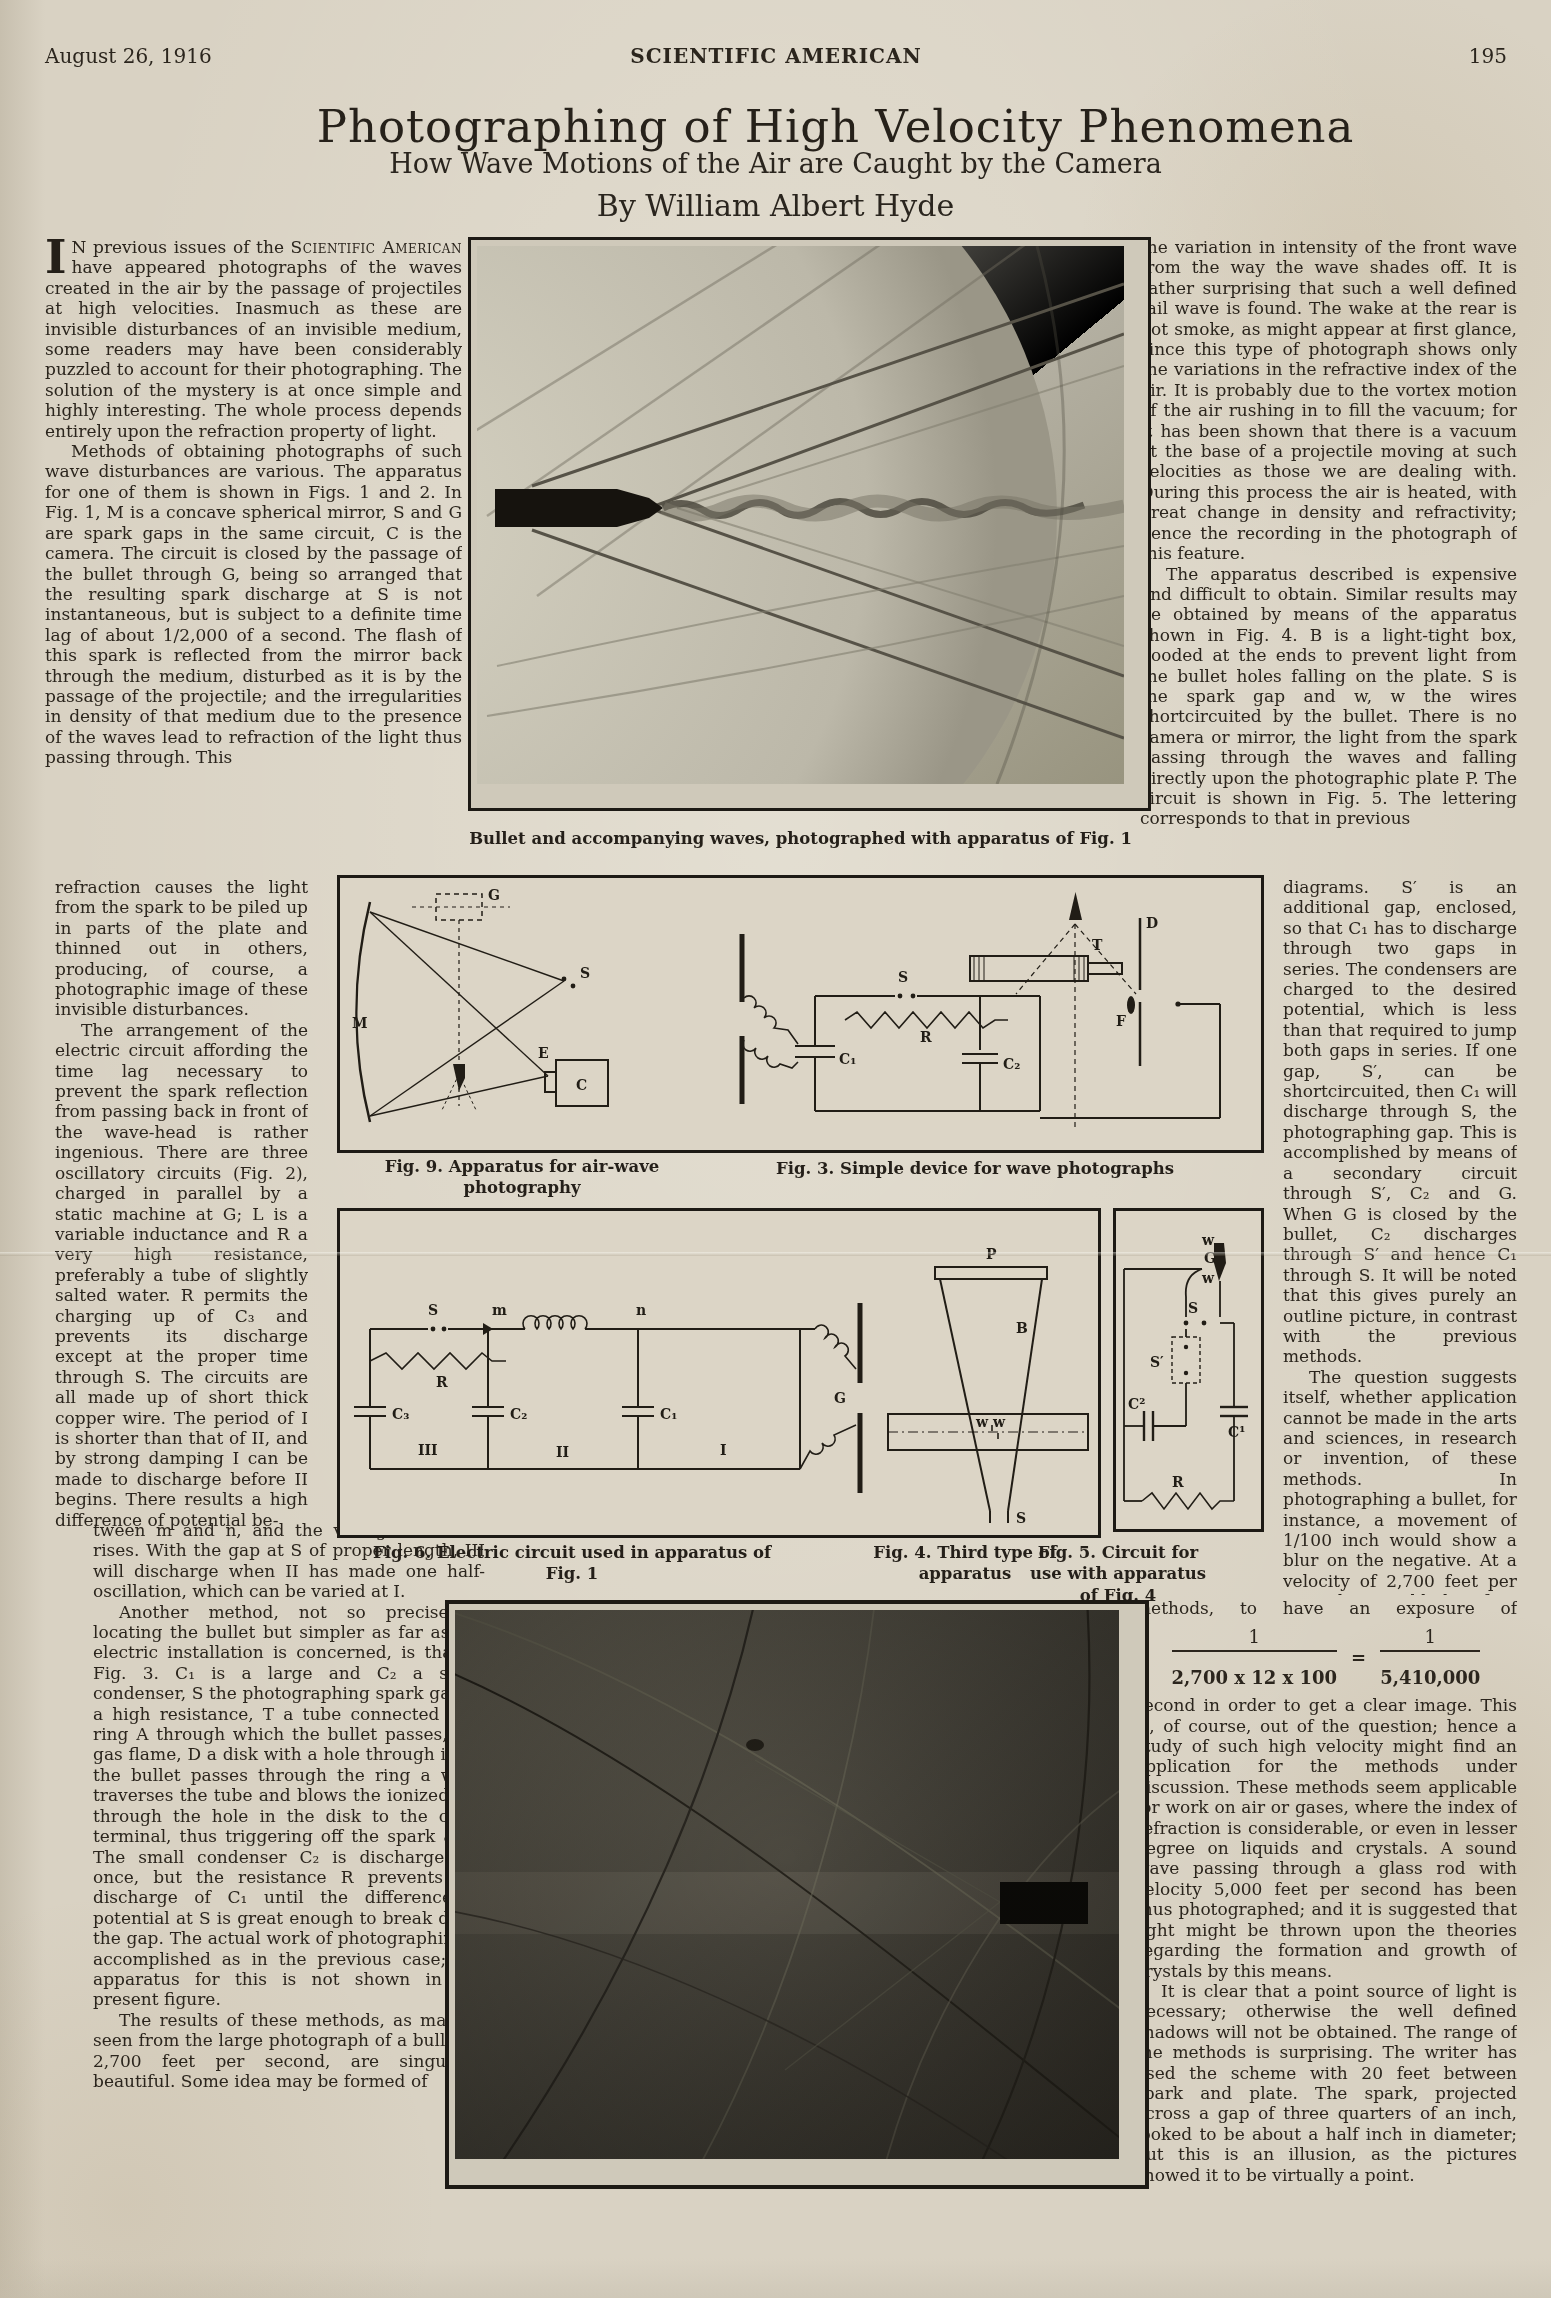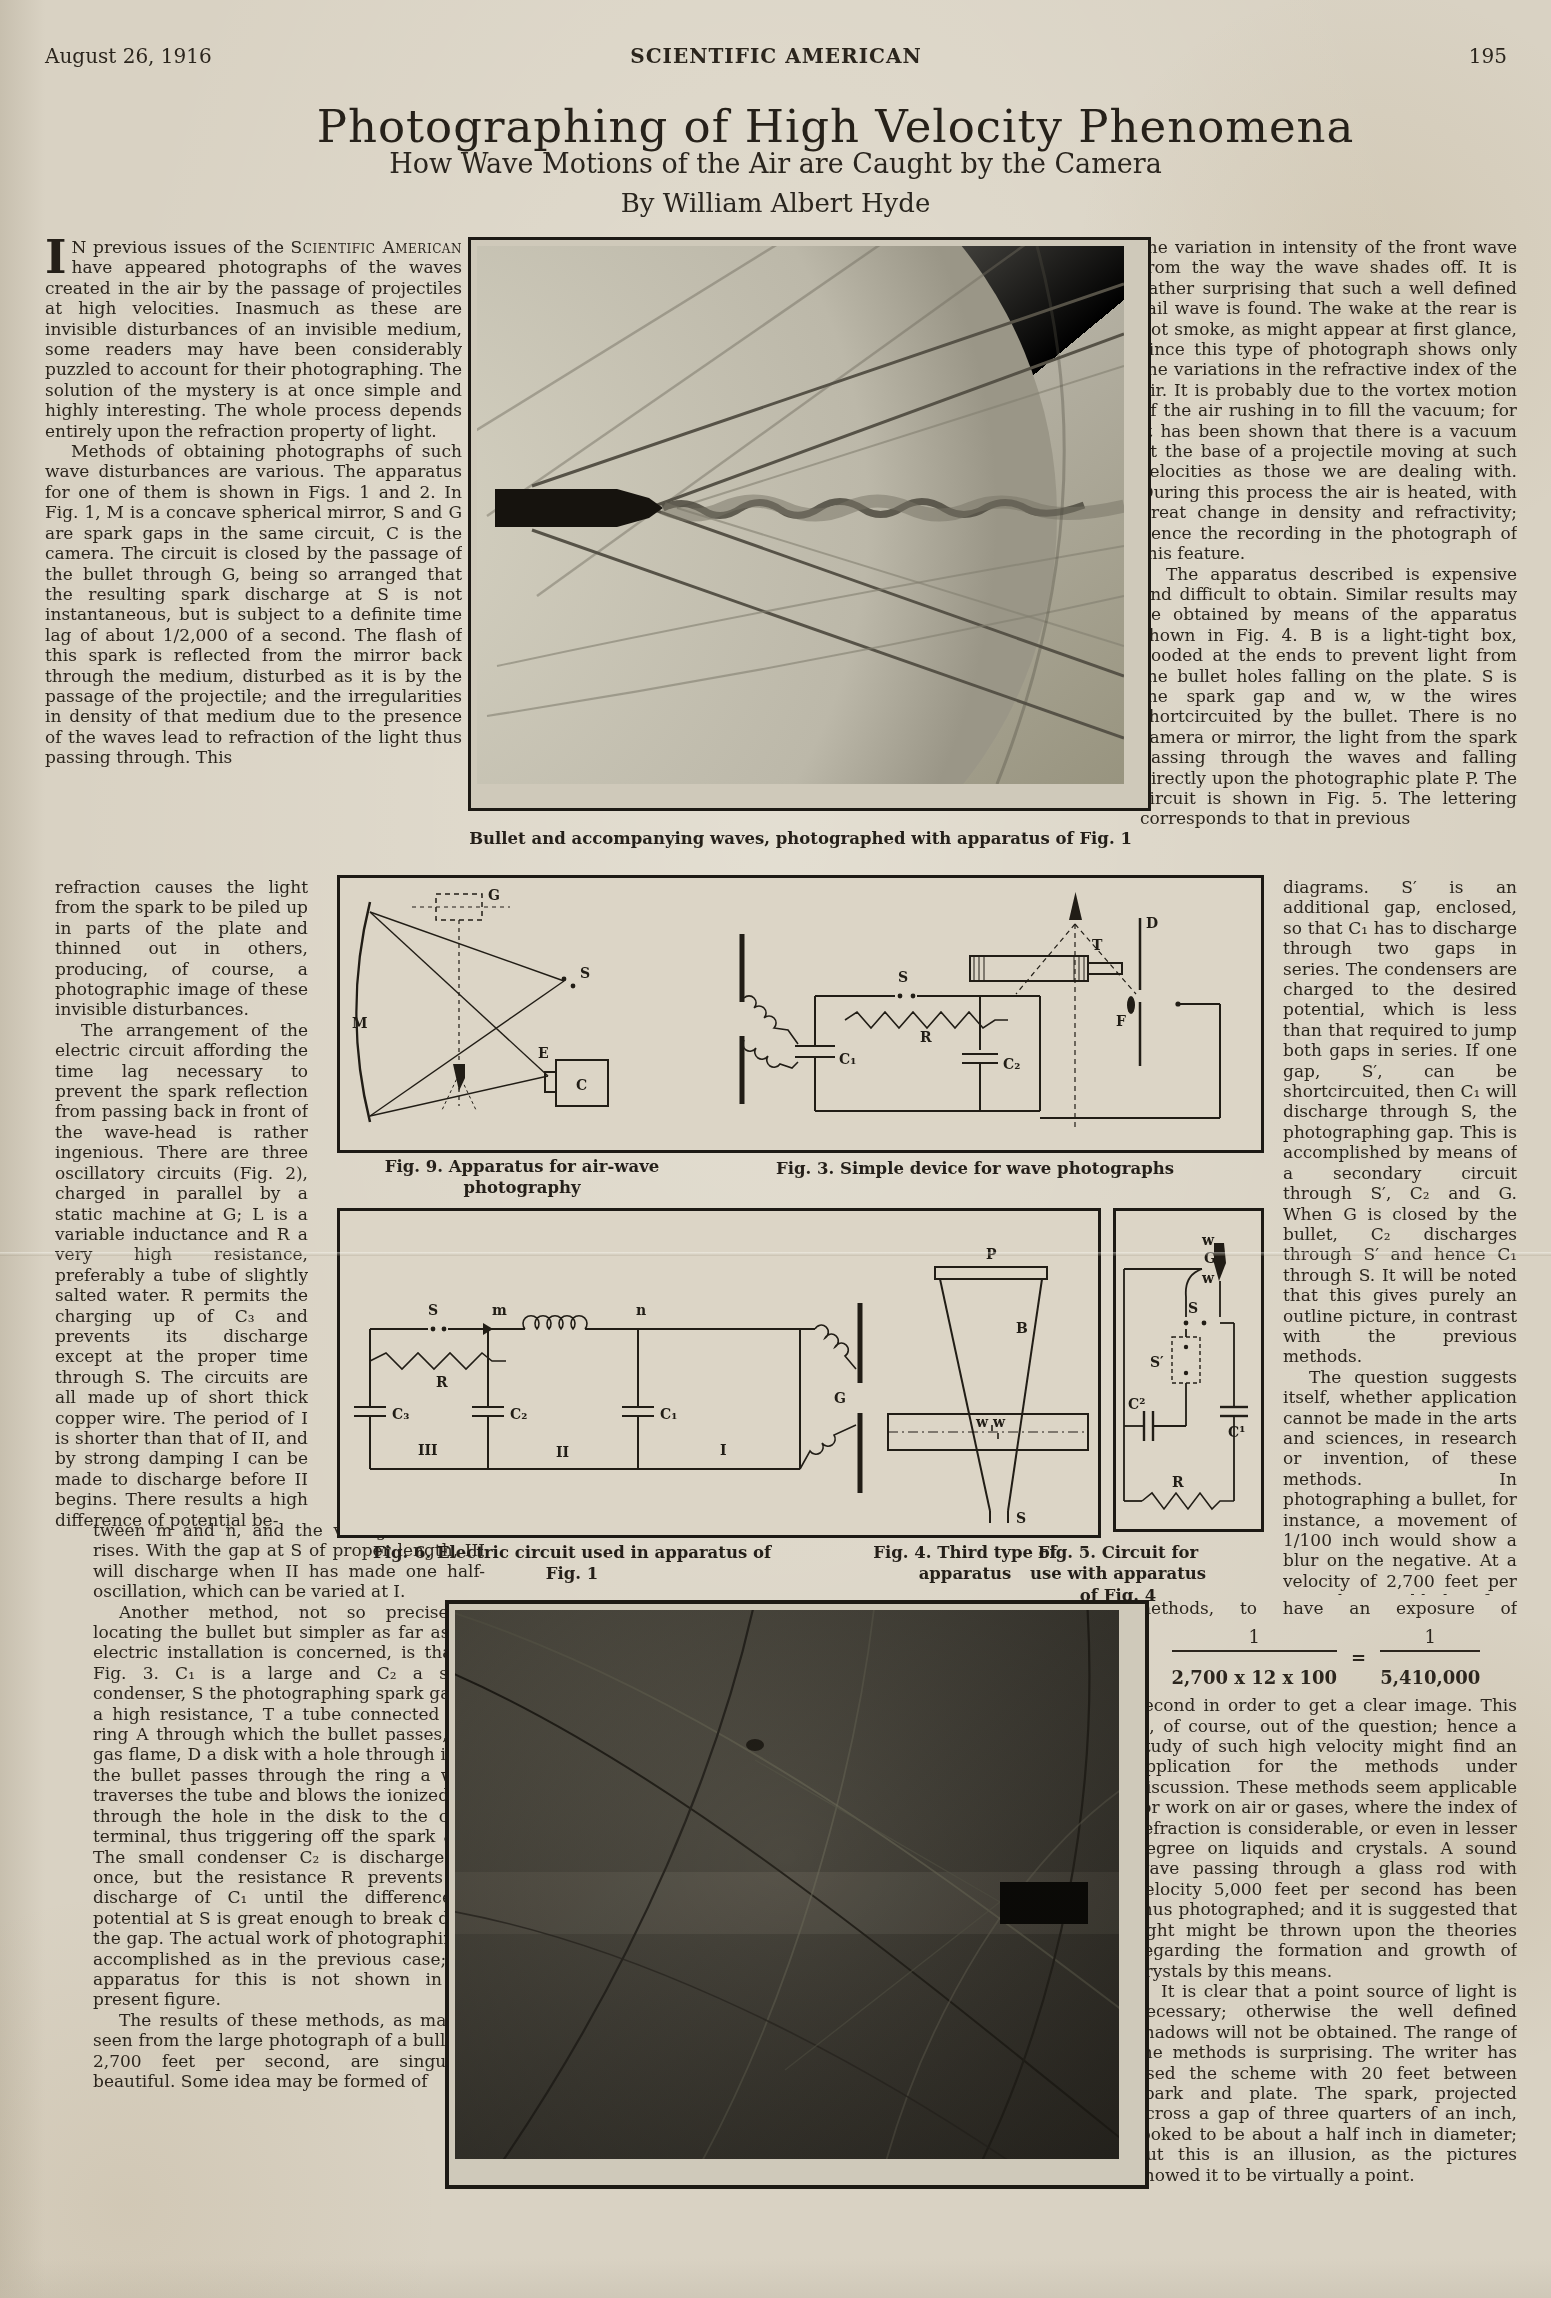--- a/index.html
+++ b/index.html
@@ -27,21 +27,21 @@
   .abs{position:absolute;}
   
   .pg-header{position:absolute;left:45px;top:44px;width:1462px;font-size:20px;}
   .pg-header .date{position:absolute;left:0;top:0;}
   .pg-header .journal{position:absolute;left:0;right:0;text-align:center;font-weight:bold;letter-spacing:1px;}
   .pg-header .pageno{position:absolute;right:0;top:0;}
   .title{position:absolute;left:0;top:84px;width:100%;text-align:center;
     font-size:45px;font-weight:normal;margin:16px;letter-spacing:1px;color:#26211a;padding-left:44px;}
   .subtitle{position:absolute;left:0;top:148px;width:100%;text-align:center;
     font-size:27px;font-weight:normal;margin:0;color:#2a251e;}
-  .byline{position:absolute;left:0;top:188px;width:100%;text-align:center;font-size:26px;color:#2a251e;}
+  .byline{position:absolute;left:0;top:188px;width:100%;text-align:center;font-size:30px;color:#2a251e;}
   
   .col{font-size:17px;line-height:20.4px;text-align:justify;overflow:hidden;}
   .col p{margin:0;text-indent:26px;}
   .col p.noind{text-indent:0;}
   .lw1{left:45px;top:237px;width:417px;height:642px;}
   .ln {left:55px;top:877px;width:253px;height:722px;}
   .lw2{left:45px;top:1520px;width:392px;height:672px;margin-left:48px;}
   .rw1{left:1140px;top:237px;width:377px;height:640px;}
   .rn {left:1283px;top:877px;width:234px;height:718px;}
   .rw2{left:1135px;top:1598px;width:382px;height:676px;}

